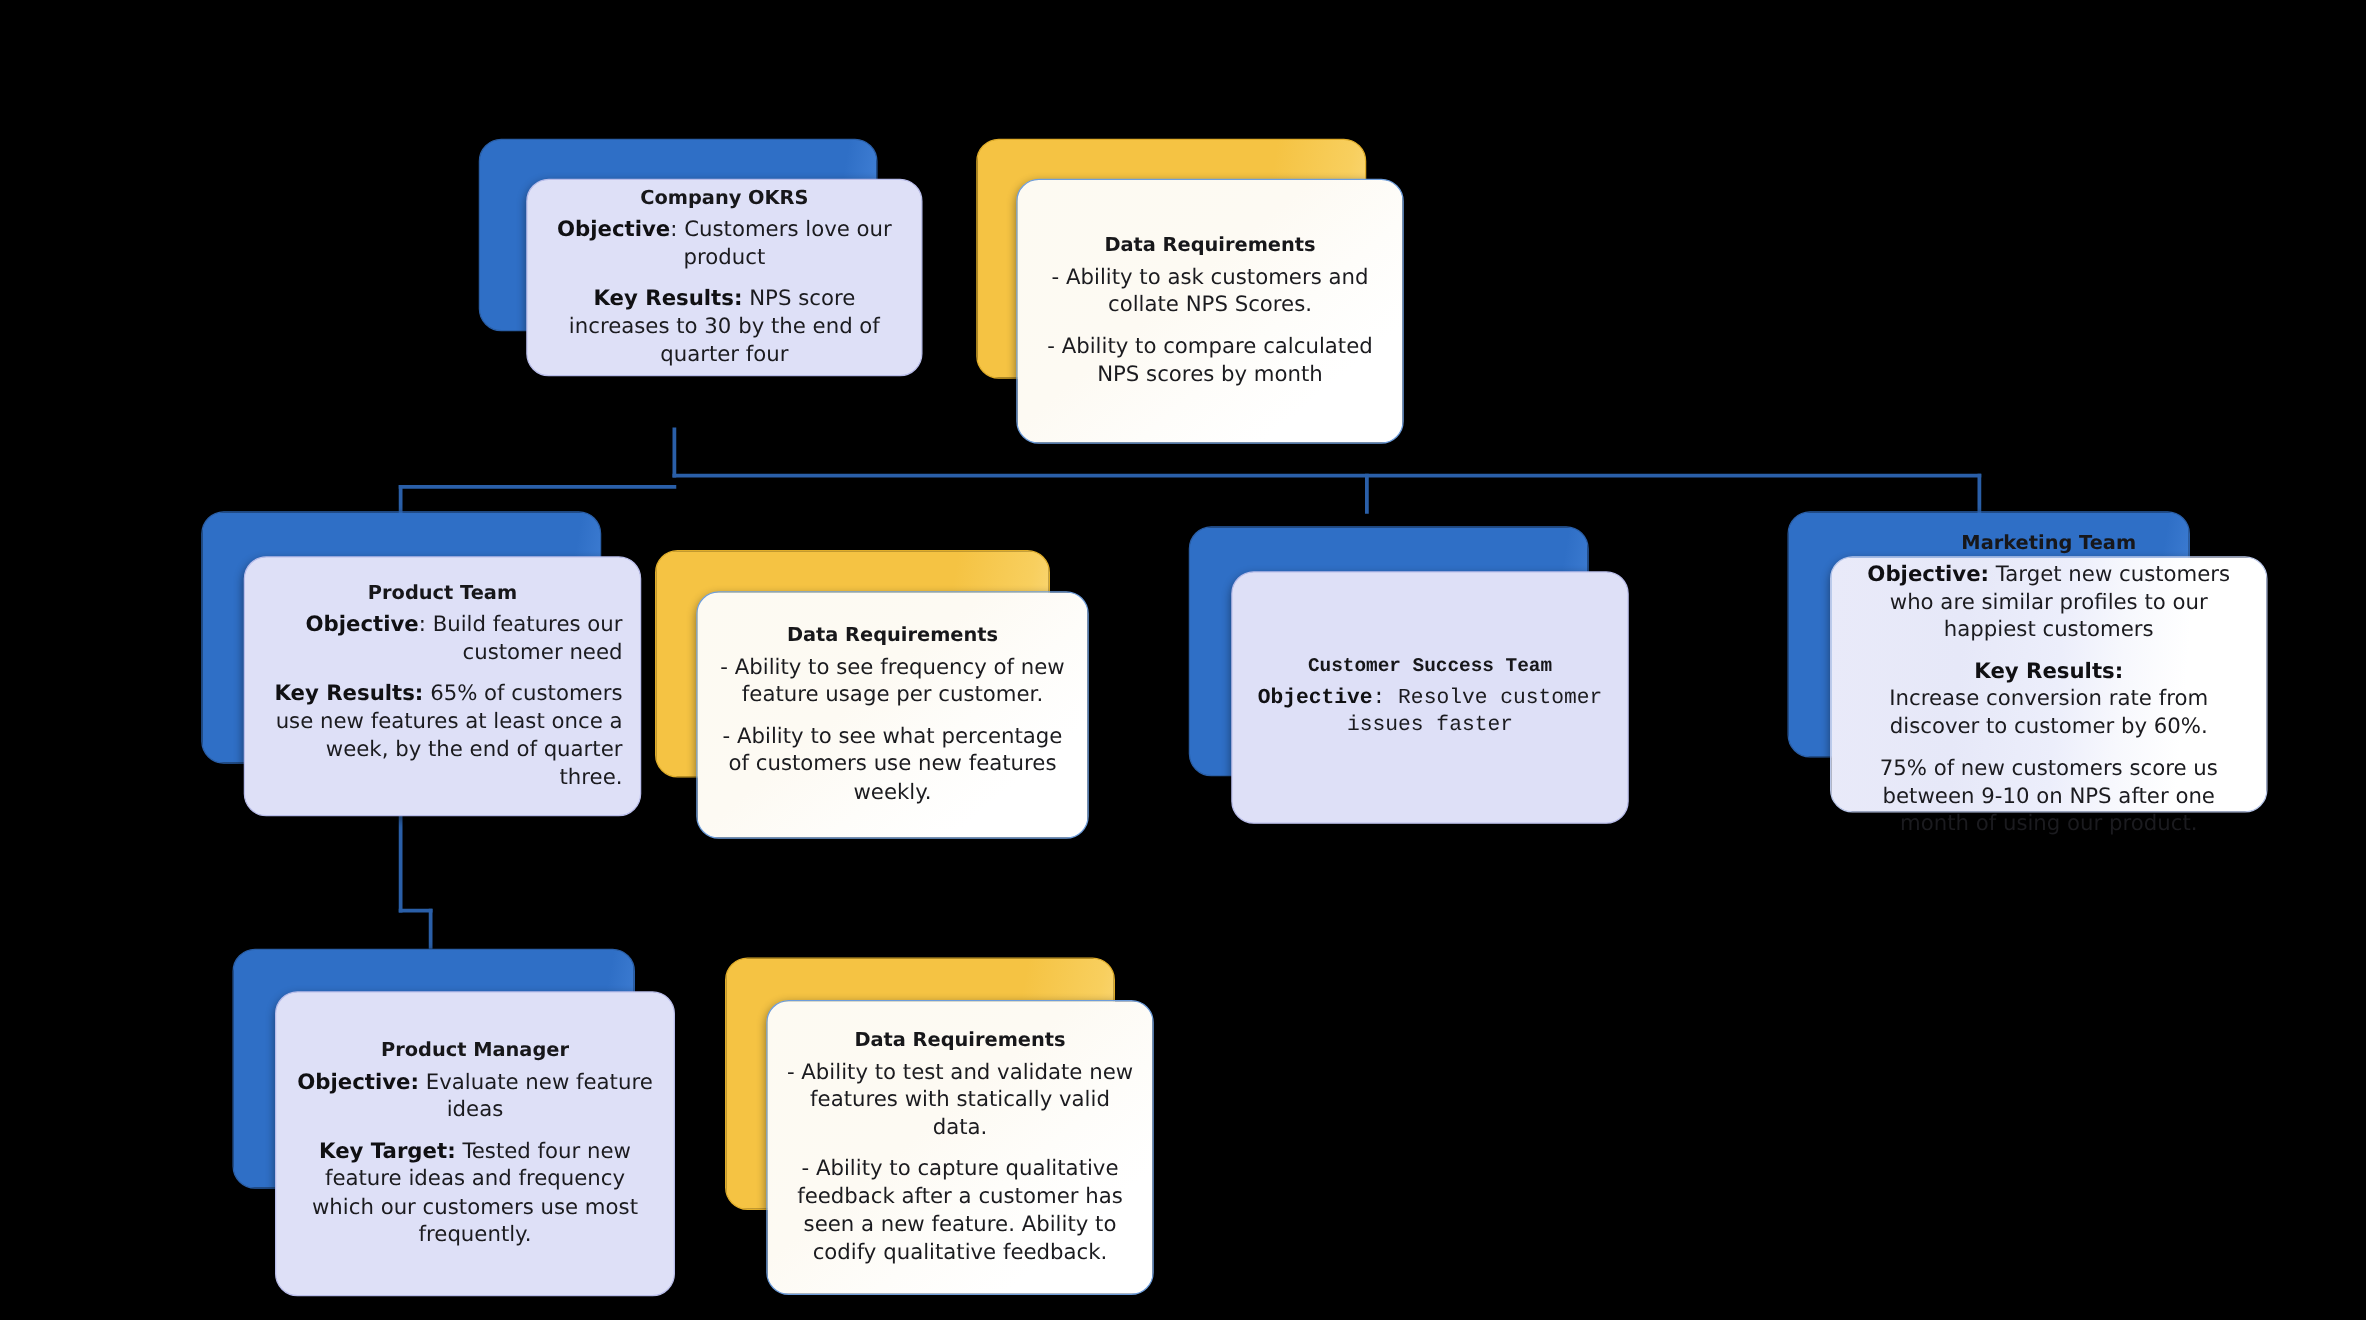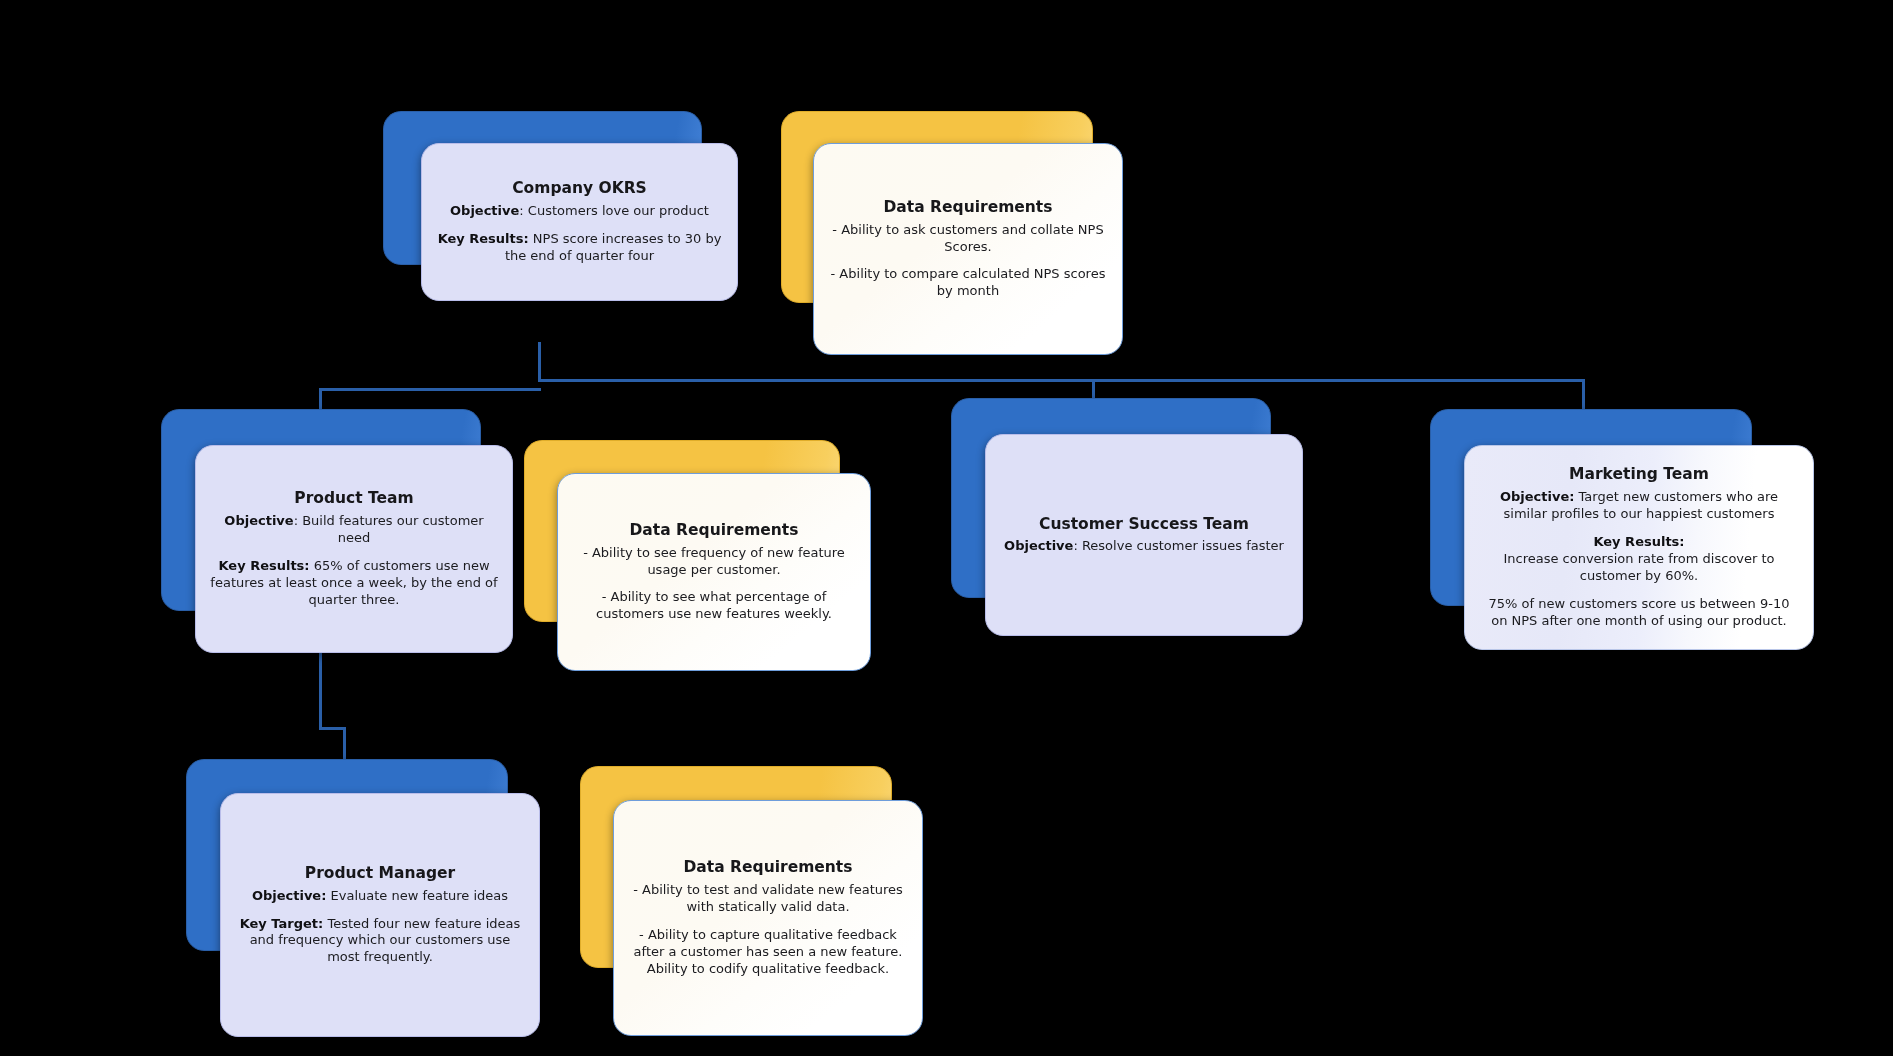--- a/index.html
+++ b/index.html
@@ -73,21 +73,21 @@
 
   
   .card-title {
     font-weight: bold;
     font-size: 15.5px;
     color: #17171a;
     line-height: 1.28;
     margin: 0 0 4px 0;
   }
   .card-line {
-    font-size: 13px;
+    font-size: 17px;
     color: #1b1b1f;
     line-height: 1.30;
     margin: 0;
   }
   .card-line + .card-line {
     margin-top: 11px;
   }
   .card-line.tight {
     margin-top: 0;
   }
@@ -134,41 +134,41 @@
     <div class="back-card back-yellow" style="width:310px; height:190px;"></div>
     <div class="front-card front-cream" style="left:32px; top:32px; width:310px; height:212px;">
       <div class="card-title">Data Requirements</div>
       <div class="card-line">- Ability to ask customers and collate NPS Scores.</div>
       <div class="card-line">- Ability to compare calculated NPS scores by month</div>
     </div>
   </div>
 
   <div class="card-group" style="left:161px; top:409px; width:318px; height:240px;">
     <div class="back-card back-blue" style="width:318px; height:200px;"></div>
-    <div class="front-card front-lav" style="left:34px; top:36px; width:318px; height:208px;">
+    <div class="front-card front-lav" style="left:34px; top:36px; width:318px; height:208px;text-align:right;">
       <div class="card-title">Product Team</div>
       <div class="card-line">
         <b>Objective</b><span>: Build features our customer need</span>
       </div>
       <div class="card-line">
         <b>Key Results:</b> <span>65% of customers use new features at least once a week, by the end of quarter three.</span>
       </div>
     </div>
   </div>
 
   <div class="card-group" style="left:524px; top:440px; width:314px; height:230px;">
     <div class="back-card back-yellow" style="width:314px; height:180px;"></div>
     <div class="front-card front-cream" style="left:33px; top:33px; width:314px; height:198px;">
       <div class="card-title">Data Requirements</div>
       <div class="card-line">- Ability to see frequency of new feature usage per customer.</div>
       <div class="card-line">- Ability to see what percentage of customers use new features weekly.</div>
     </div>
   </div>
 
-  <div class="card-group" style="left:951px; top:398px; width:318px; height:230px;">
+  <div class="card-group" style="left:951px; top:421px; width:318px; height:230px;font-family:Liberation Mono, monospace;">
     <div class="back-card back-blue" style="width:318px; height:198px;"></div>
     <div class="front-card front-lav" style="left:34px; top:36px; width:318px; height:202px;">
       <div class="card-title">Customer Success Team</div>
       <div class="card-line">
         <b>Objective</b><span>: Resolve customer issues faster</span>
       </div>
     </div>
   </div>
 
   <div class="card-group" style="left:1430px; top:409px; width:350px; height:230px;">

